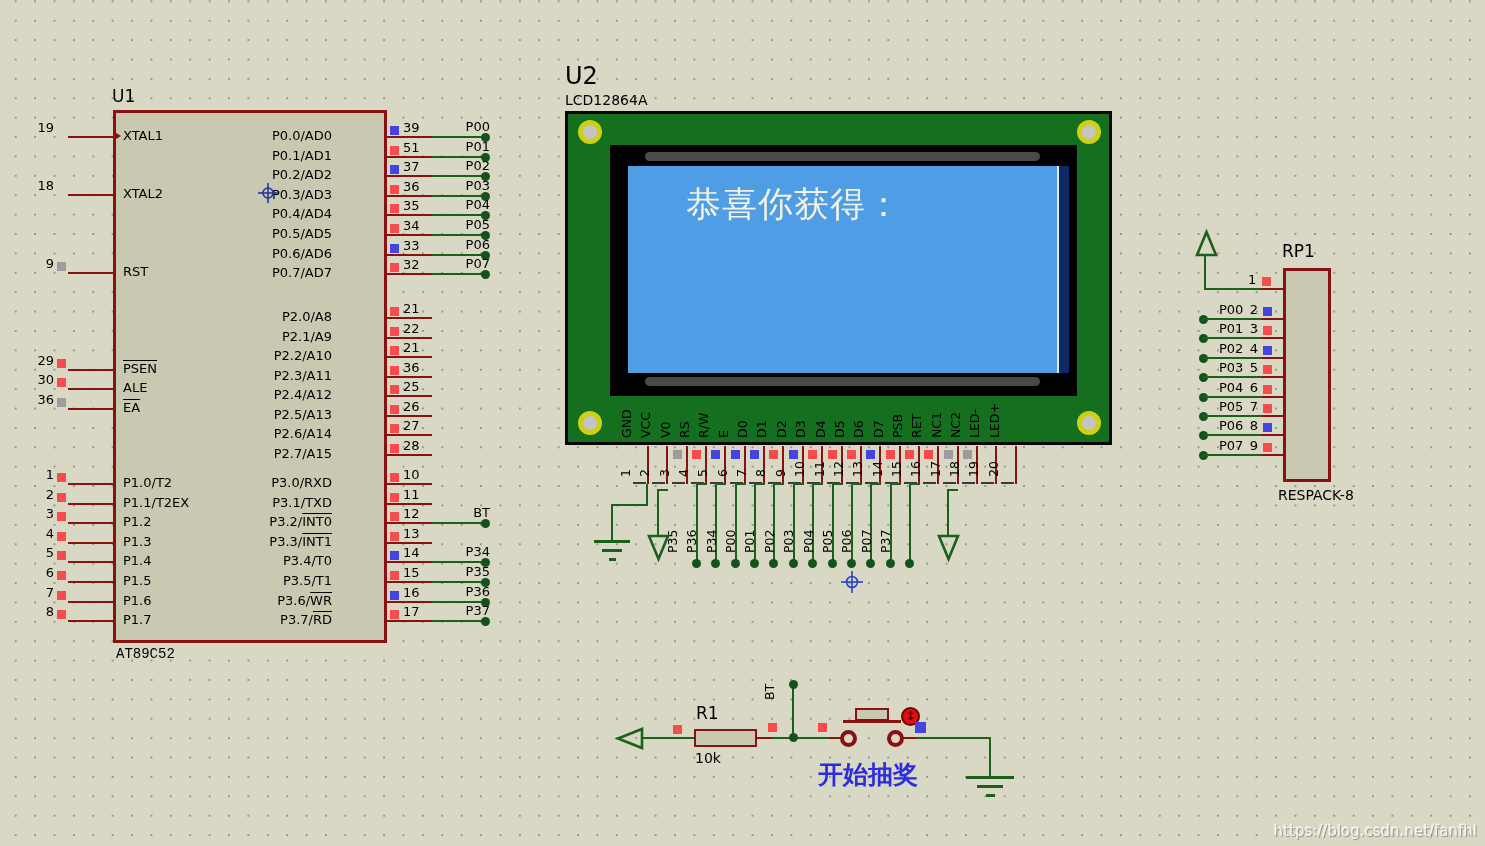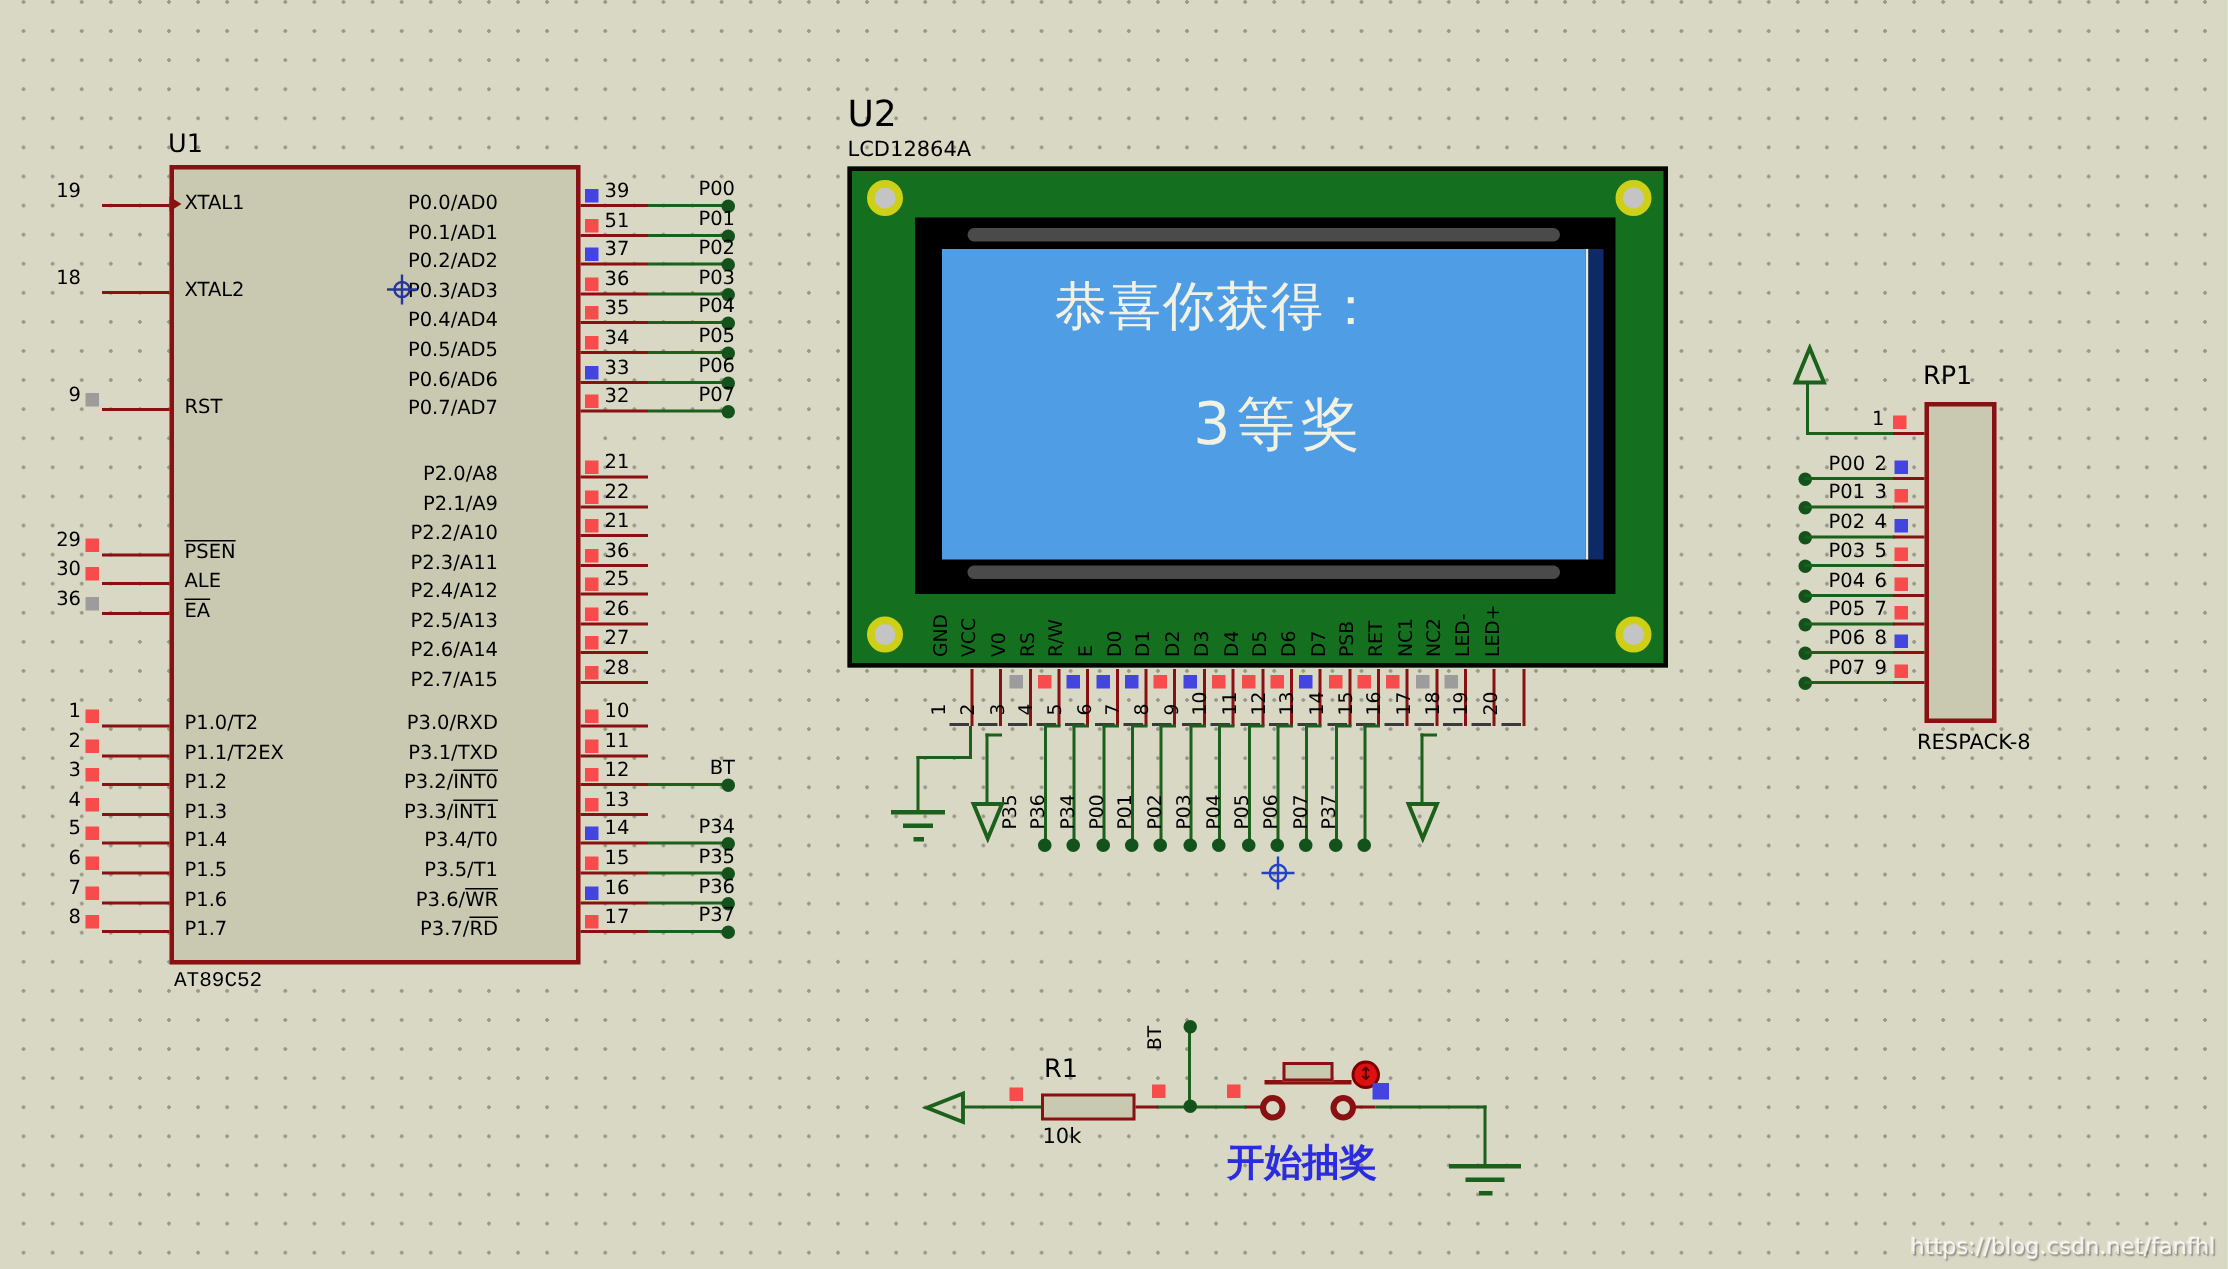--- a/index.html
+++ b/index.html
@@ -394,22 +394,21 @@
       <div class="abs" style="left:447px;top:21px;width:2px;height:207px;background:#e8e8e0;"></div>
       <div class="abs" style="left:449px;top:21px;width:10px;height:207px;background:#0e2a66;"></div>
       <div class="abs" style="left:18px;top:21px;width:429px;height:207px;background:#4f9de4;overflow:hidden;">
         <div class="abs" style="left:7px;top:0;">
 
         <div class="abs" style="top: calc(var(--i)*18px); font-family: &quot;DejaVu Sans Mono&quot;, &quot;Liberation Mono&quot;, monospace; font-size: 15px; color: rgb(22, 212, 55); line-height: 18px; --i: 0;"></div>
             <div class="abs" style="top: calc(var(--i)*18px); font-family: &quot;DejaVu Sans Mono&quot;, &quot;Liberation Mono&quot;, monospace; font-size: 15px; color: rgb(22, 212, 55); line-height: 18px; --i: 1;"></div>
             <div class="abs" style="top: calc(var(--i)*18px); font-family: &quot;DejaVu Sans Mono&quot;, &quot;Liberation Mono&quot;, monospace; font-size: 15px; color: rgb(22, 212, 55); line-height: 18px; --i: 2;"></div>
             <div class="abs" style="top: calc(var(--i)*18px); font-family: &quot;DejaVu Sans Mono&quot;, &quot;Liberation Mono&quot;, monospace; font-size: 15px; color: rgb(22, 212, 55); line-height: 18px; --i: 3;"></div>
           </div>
-        <div class="abs" style="left:58px;top:15px;width:250px;text-align:center;font-size:35px;color:#f2f2e4;letter-spacing:1px;">恭喜你获得：</div>
-        <div class="abs" style="left:150px;top:90px;width:150px;text-align:center;font-size:39px;color:#f2f2e4;letter-spacing:4px;">3等奖</div>
+        <div class="abs" style="left:58px;top:15px;width:250px;font-size:35px;color:#f2f2e4;letter-spacing:1px;">恭喜你获得：</div>
       </div>
     </div>
   </div>
 
   <div class="pingrp" style="left:648px;top:446px;">
 
   <div class="lcdrow" style="--i: 0;">
       <div class="vstub"></div>
 
       <div class="vtext vnum">1</div>

